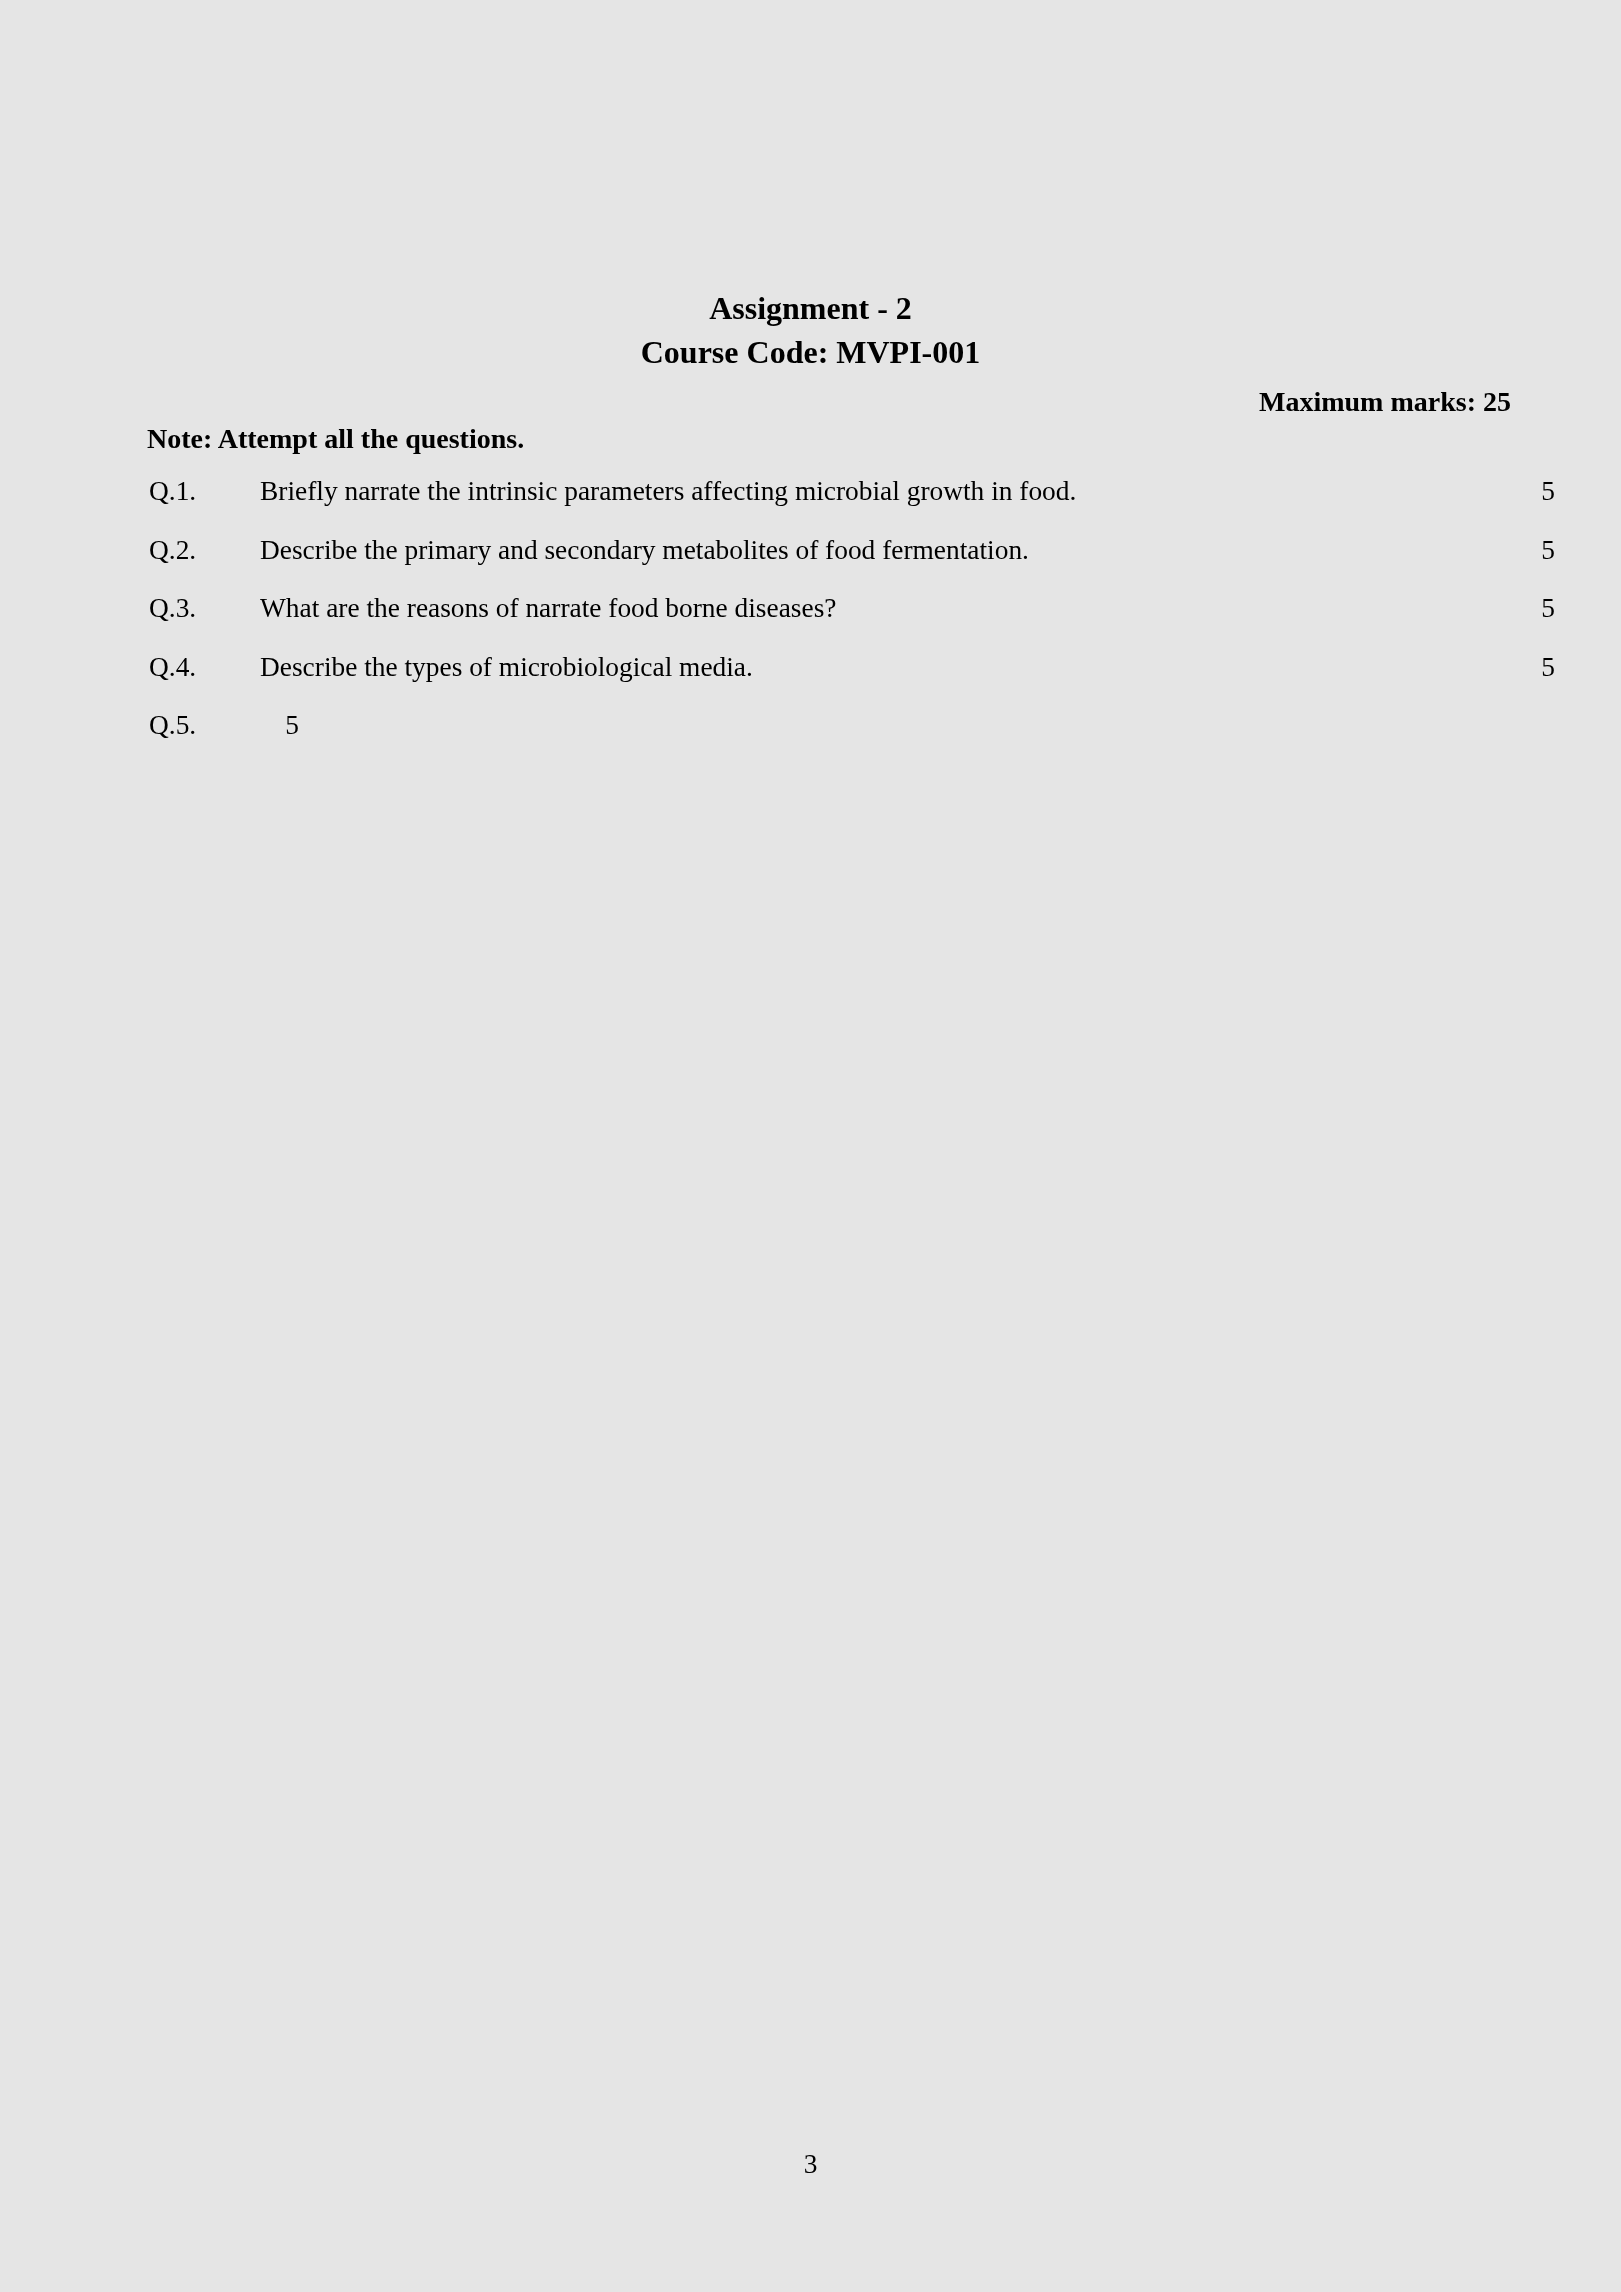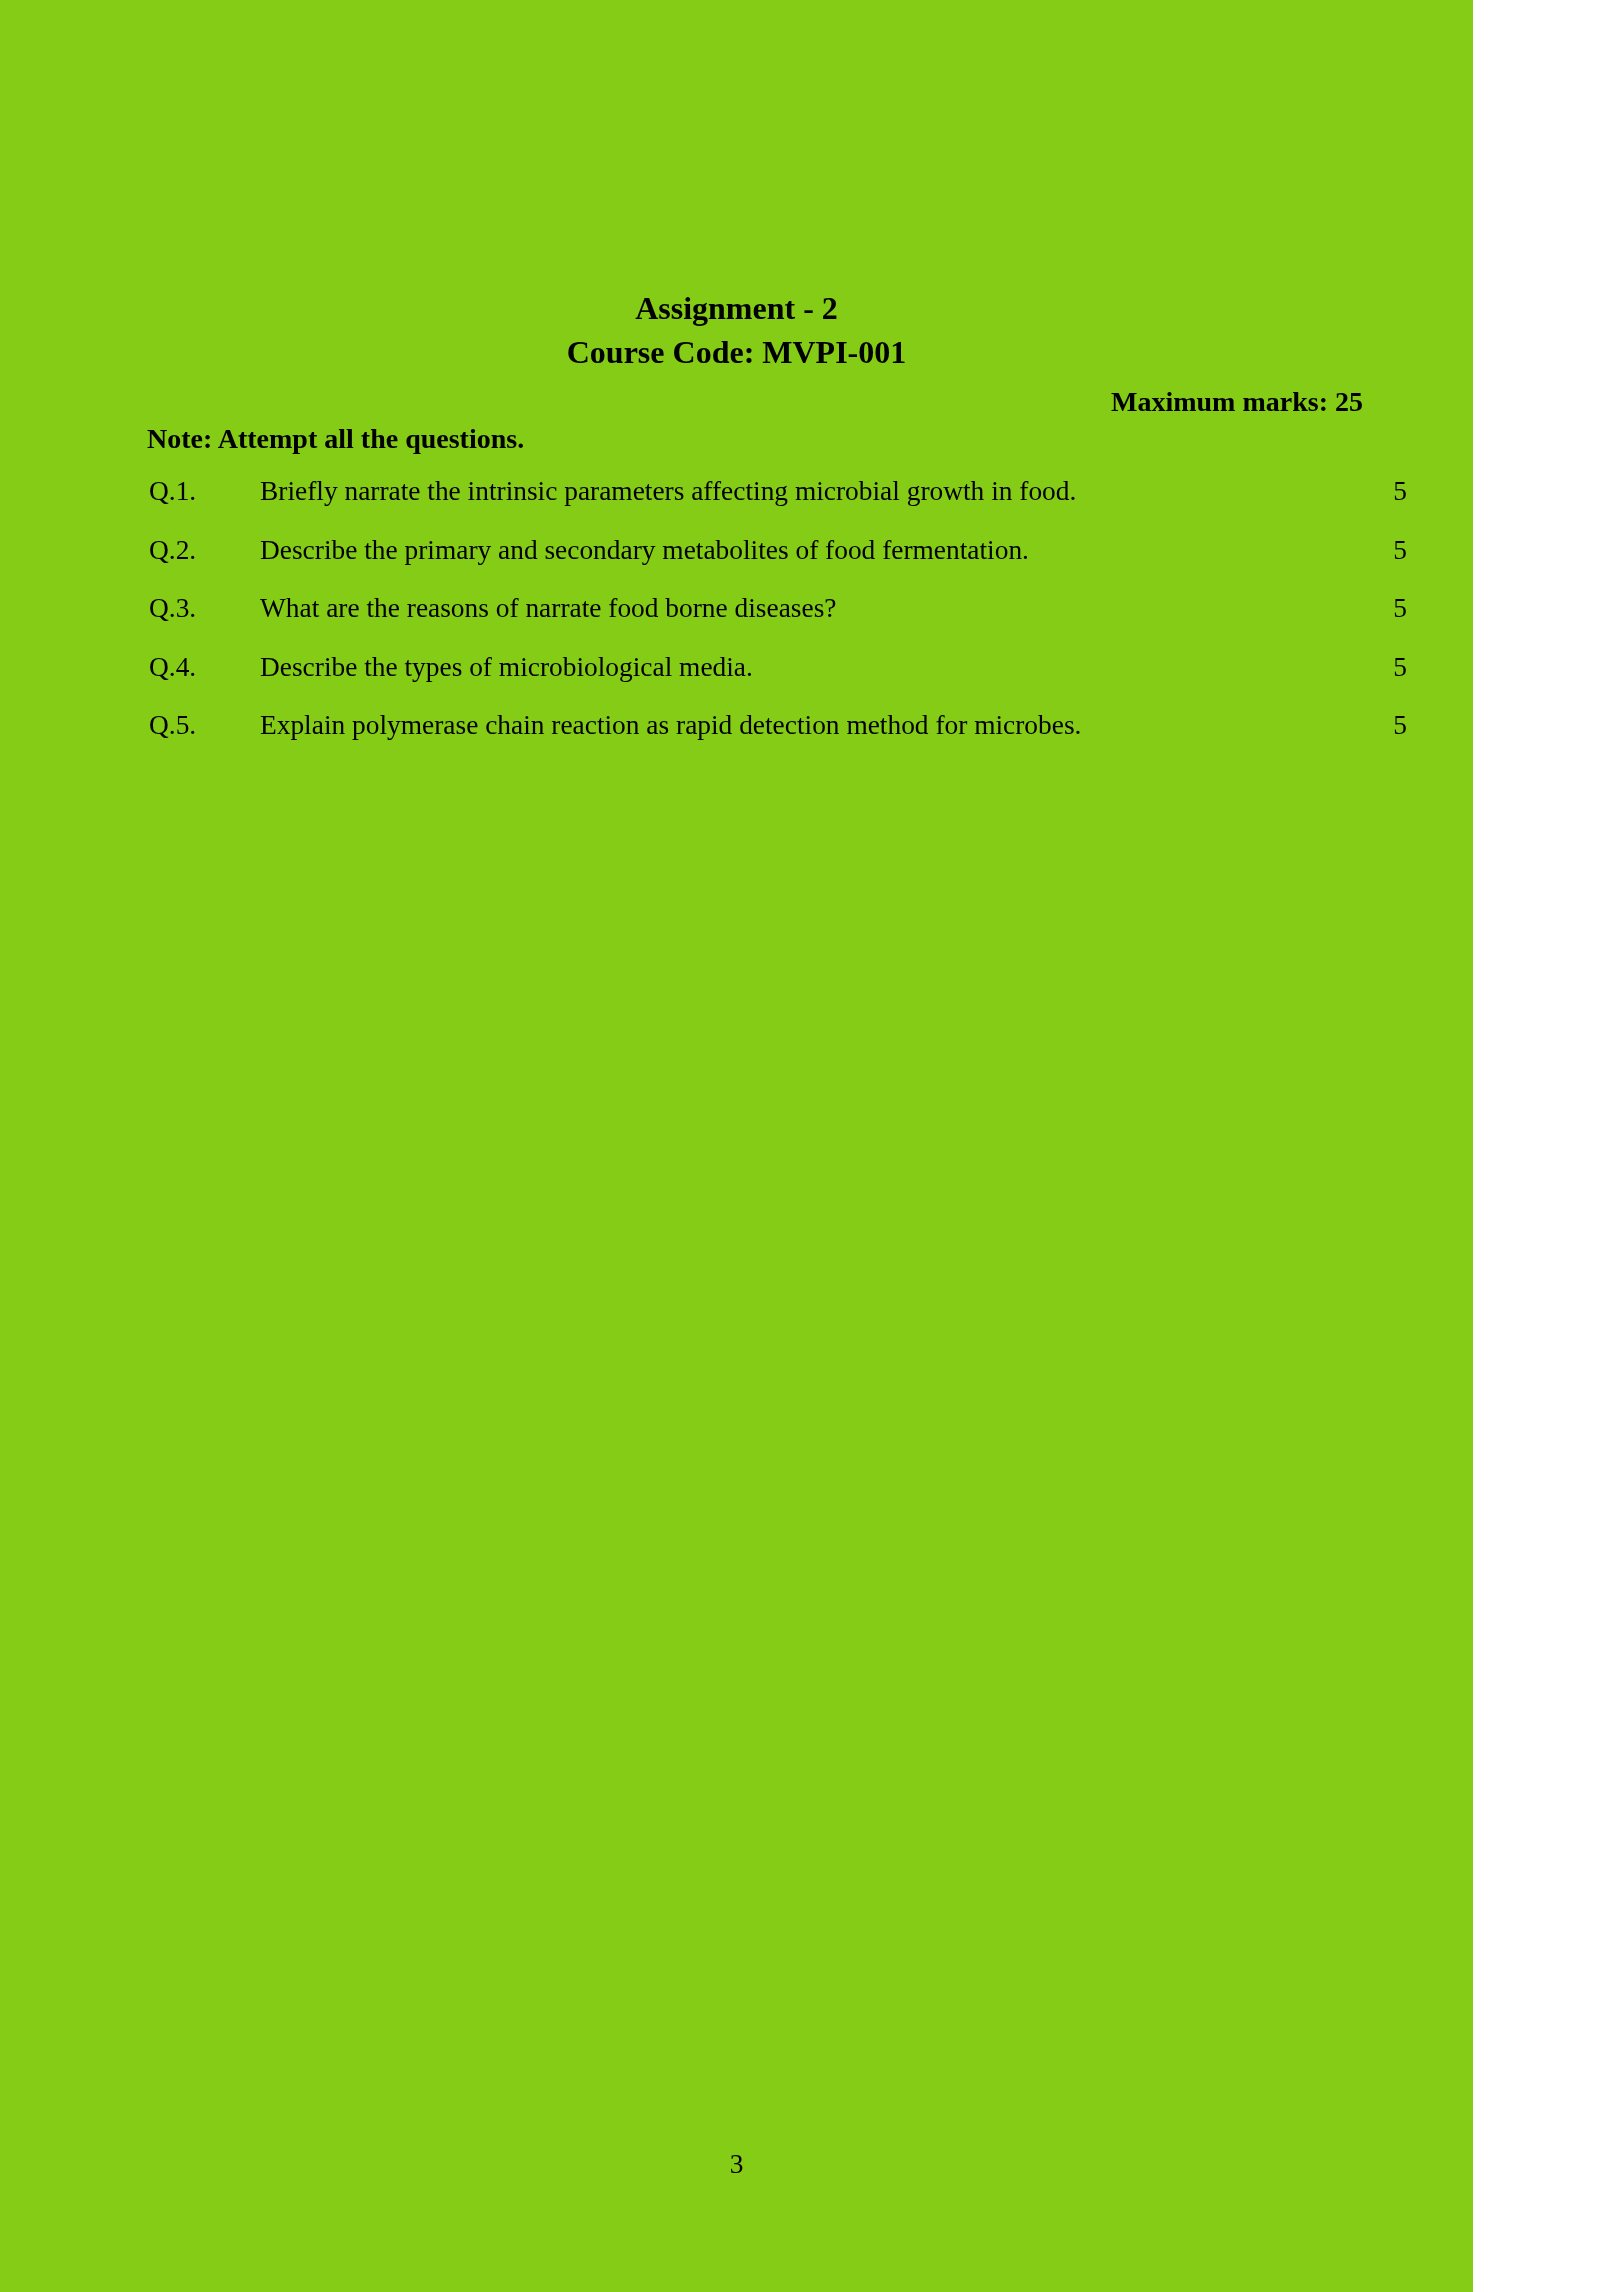--- a/index.html
+++ b/index.html
@@ -5,23 +5,23 @@
   * { margin: 0; padding: 0; box-sizing: border-box; }
   html, body { background: #ffffff; }
   body {
     width: 1621px;
     height: 2293px;
     font-family: "Liberation Serif", "DejaVu Serif", serif;
     color: #000000;
     position: relative;
   }
   .page {
-    width: 1473px;
+    width: 1621px;
     height: 2293px;
-    background: #84cc16;
+    background: #e5e5e5;
     position: relative;
     overflow: hidden;
   }
   .content {
     padding-top: 286px;
   }
   .title-block {
     text-align: center;
     font-weight: bold;
     font-size: 32px;
@@ -112,21 +112,20 @@
       </div>
 
       <div class="q-row">
         <span class="q-num">Q.4.</span>
         <span class="q-text">Describe the types of microbiological media.</span>
         <span class="q-marks">5</span>
       </div>
 
       <div class="q-row">
         <span class="q-num">Q.5.</span>
-        <span class="q-text">Explain polymerase chain reaction as rapid detection method for microbes.</span>
         <span class="q-marks">5</span>
       </div>
 
     </div>
   </div>
 
   <div class="page-number">3</div>
 </div>
 
 

